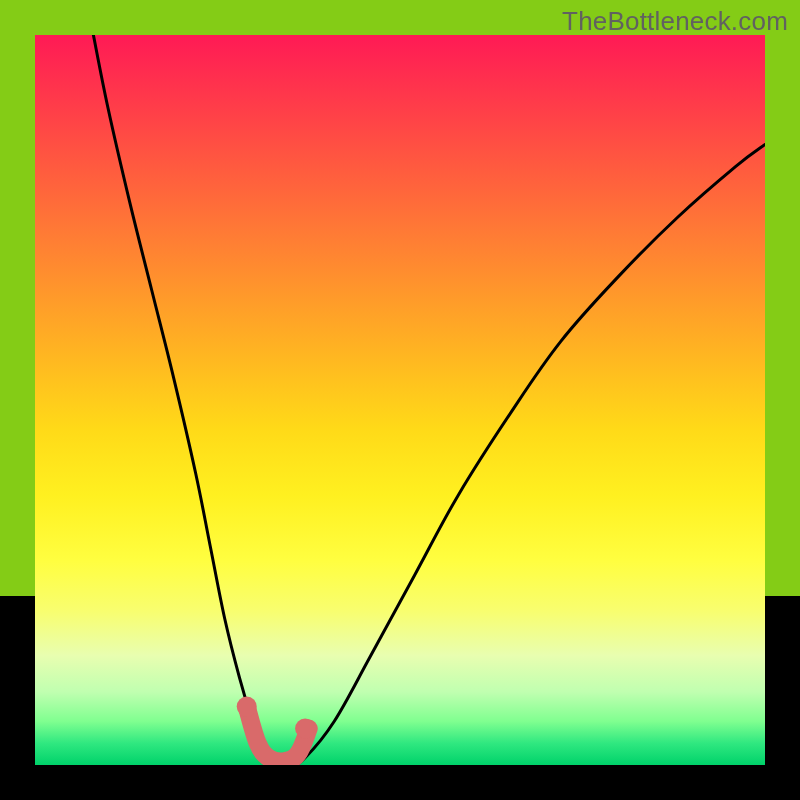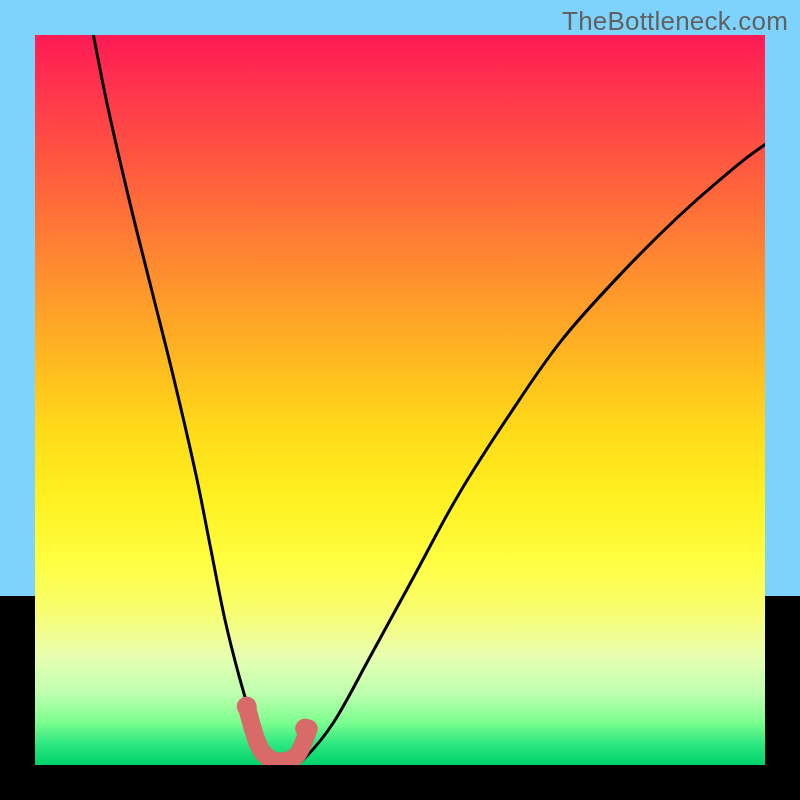--- a/index.html
+++ b/index.html
@@ -10,21 +10,21 @@
     background: #000;
     overflow: hidden;
     font-family: Arial, sans-serif;
   }
   .frame {
     position: absolute;
     top: 0;
     left: 0;
     width: 800px;
     height: 596px;
-    background: #7dd3fc;
+    background: #84cc16;
   }
   .plot {
     position: absolute;
     top: 35px;
     left: 35px;
     width: 730px;
     height: 730px;
     background: linear-gradient(
       to bottom,
       #ff1a55 0%,

